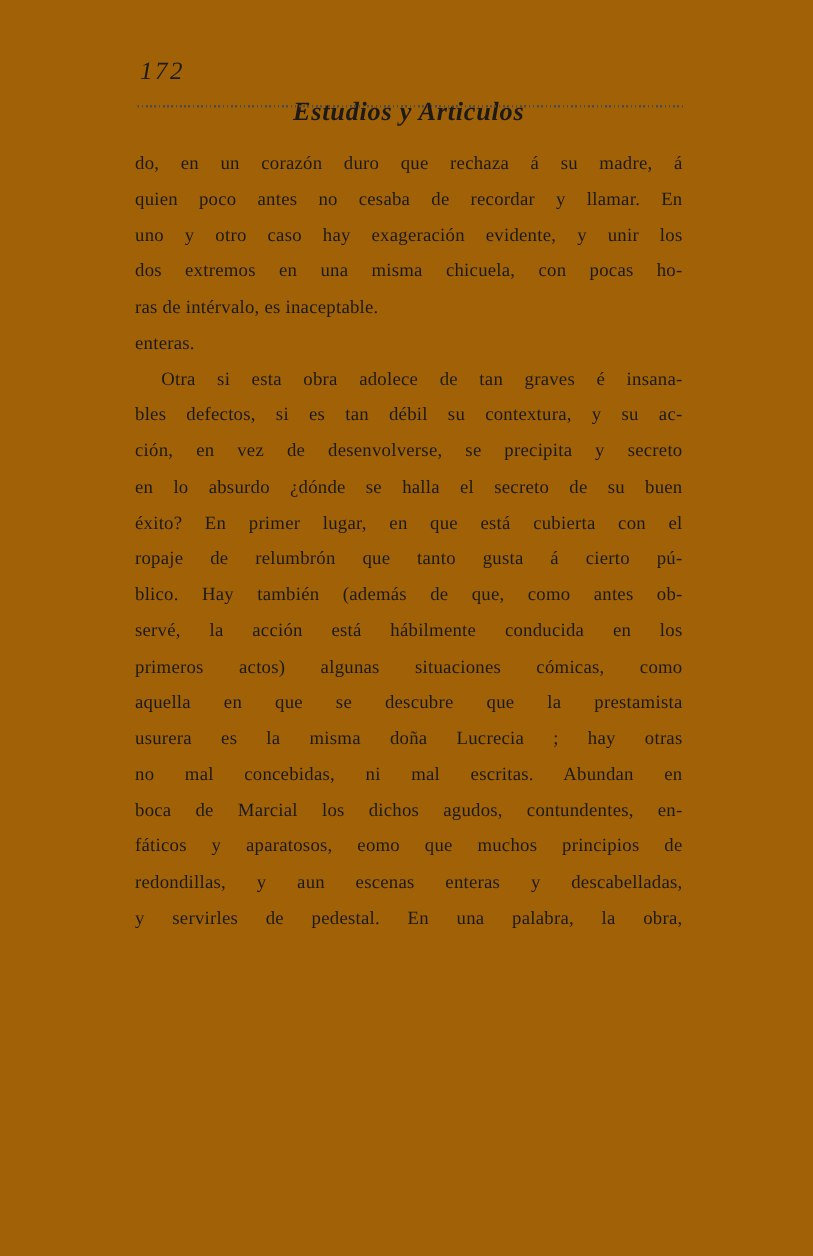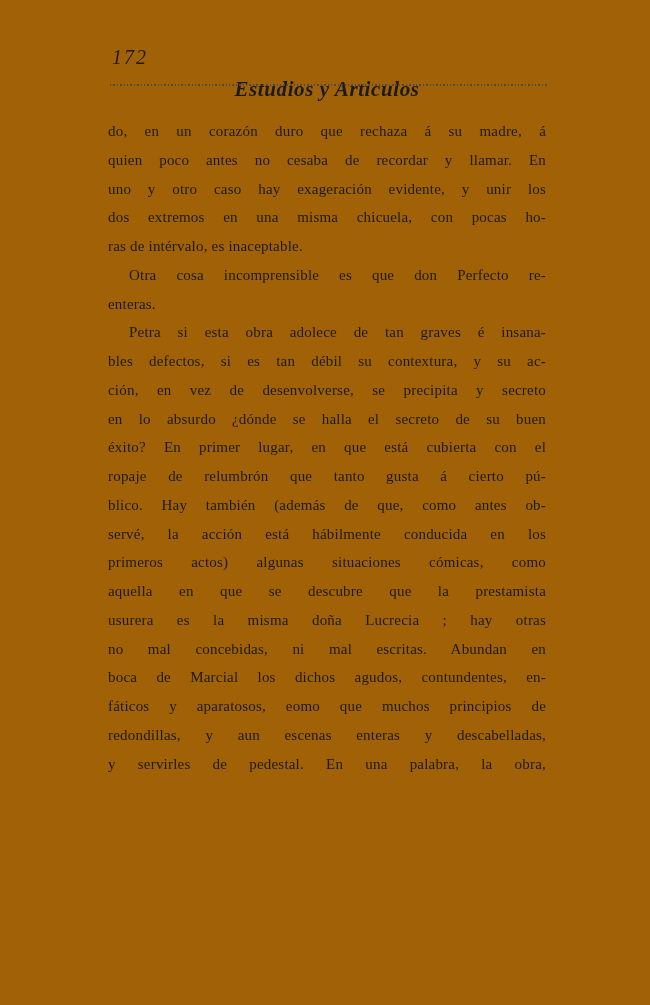--- a/index.html
+++ b/index.html
@@ -80,23 +80,22 @@
 <div class="page">
   <div class="page-number">172</div>
   <div class="running-title">Estudios y Articulos</div>
   <div class="header-rule"></div>
   <div class="text-block">
       <div class="line">do, en un corazón duro que rechaza á su madre, á</div>
       <div class="line">quien poco antes no cesaba de recordar y llamar. En</div>
       <div class="line">uno y otro caso hay exageración evidente, y unir los</div>
       <div class="line">dos extremos en una misma chicuela, con pocas ho-</div>
       <div class="line left">ras de intérvalo, es inaceptable.</div>
-      <div class="line indent">Otra cosa incomprensible es que don Perfecto re-</div>
       <div class="line left">enteras.</div>
-      <div class="line indent">Petra si esta obra adolece de tan graves é insana-</div>
+      <div class="line indent">Otra si esta obra adolece de tan graves é insana-</div>
       <div class="line">bles defectos, si es tan débil su contextura, y su ac-</div>
       <div class="line">ción, en vez de desenvolverse, se precipita y secreto</div>
       <div class="line">en lo absurdo ¿dónde se halla el secreto de su buen</div>
       <div class="line">éxito? En primer lugar, en que está cubierta con el</div>
       <div class="line">ropaje de relumbrón que tanto gusta á cierto pú-</div>
       <div class="line">blico. Hay también (además de que, como antes ob-</div>
       <div class="line">servé, la acción está hábilmente conducida en los</div>
       <div class="line">primeros actos) algunas situaciones cómicas, como</div>
       <div class="line">aquella en que se descubre que la prestamista</div>
       <div class="line">usurera es la misma doña Lucrecia ; hay otras</div>

